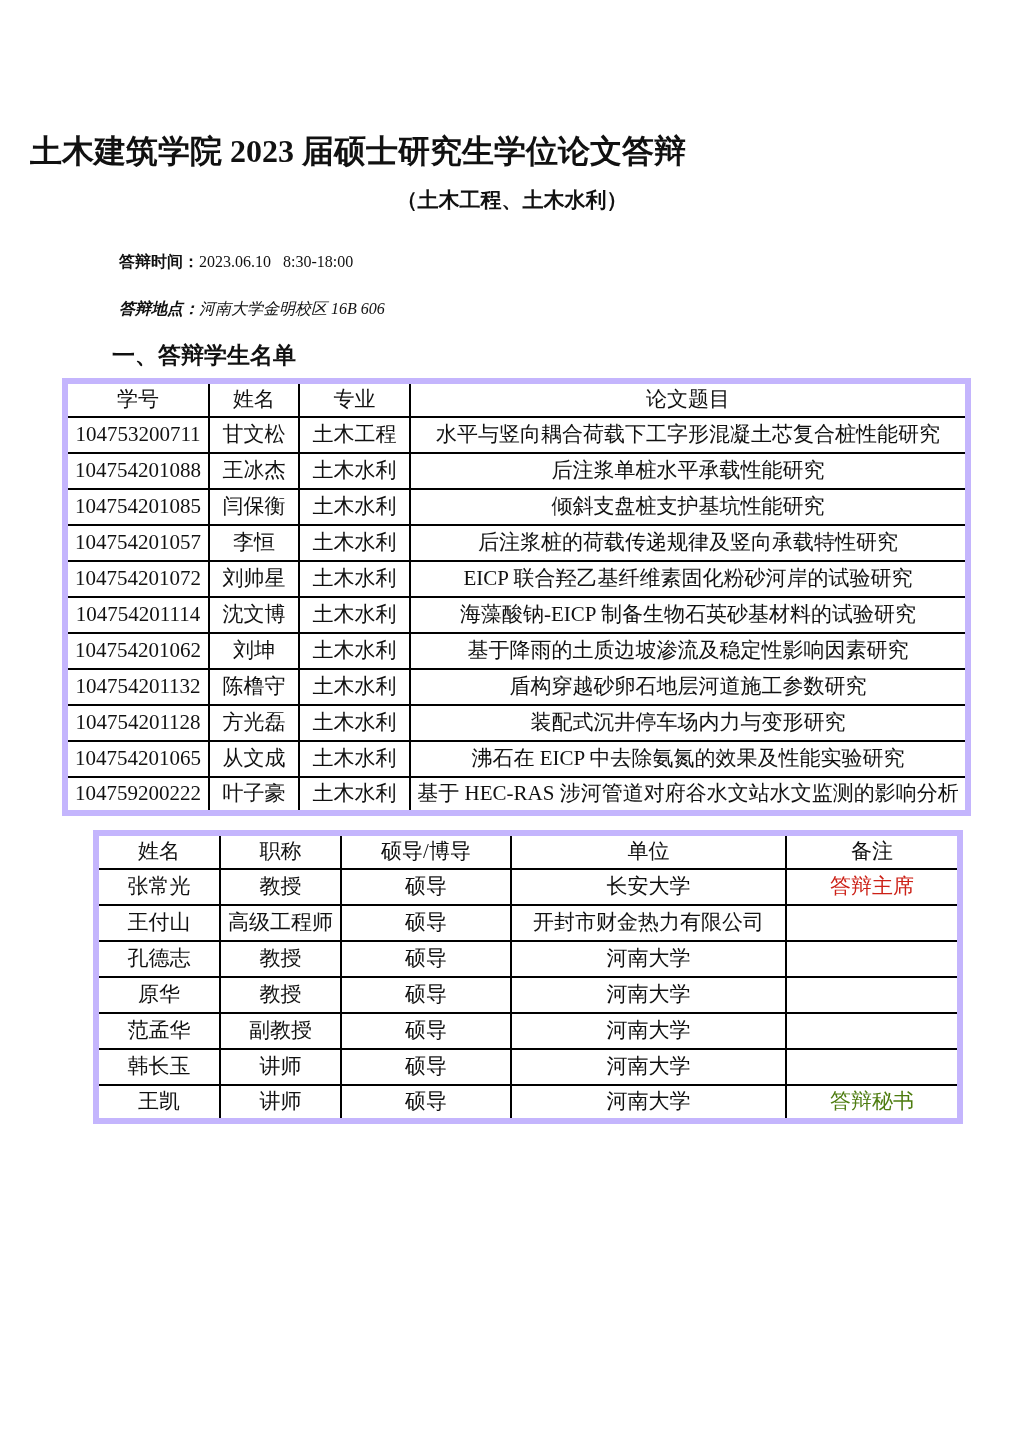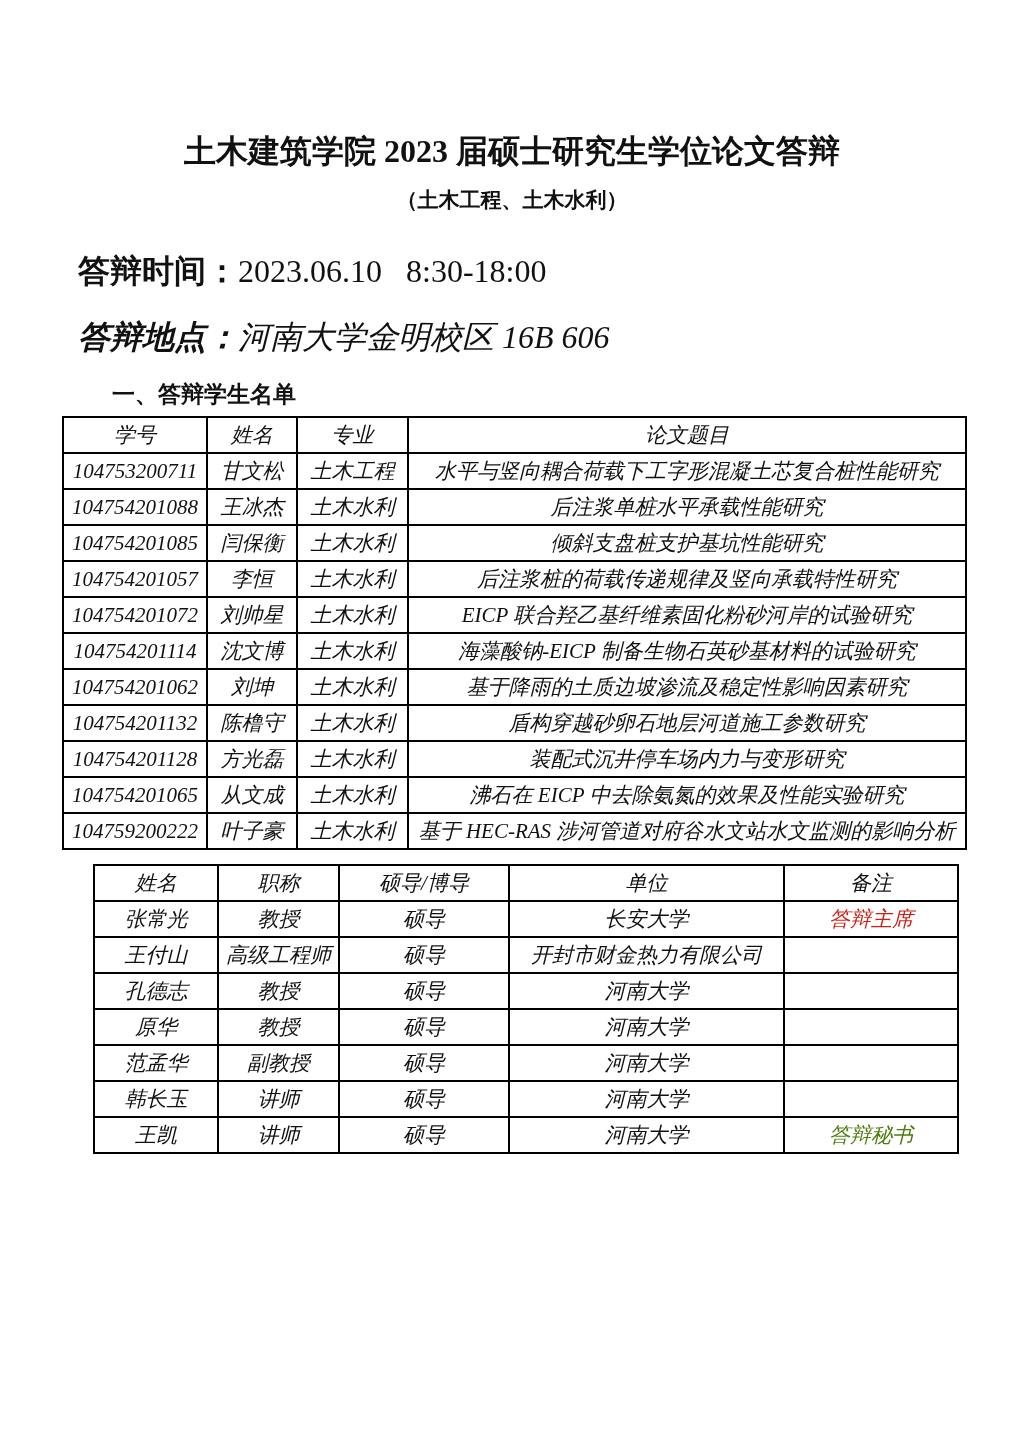--- a/index.html
+++ b/index.html
@@ -7,56 +7,54 @@
   body {
     width:1024px; height:1448px;
     font-family:"Liberation Serif","DejaVu Serif",serif;
     color:#111111;
     overflow:hidden;
   }
   .page { width:1024px; height:1448px; background:#ffffff; position:relative; }
 
   .doc-title {
     margin:133px 30px 0 30px;
-    text-align:center;
     font-size:32px;
     font-weight:bold;
     line-height:1.15;
   }
   .doc-subtitle {
     margin-top:18px;
     text-align:center;
     font-size:21px;
     font-weight:bold;
     line-height:1.15;
   }
   .info-line {
-    margin-left:78px;
-    font-size:32px;
+    margin-left:119px;
+    font-size:16px;
     line-height:1.2;
   }
   .info-line.first { margin-top:40px; }
   .info-line.second { margin-top:28px;font-style:italic; }
   .info-label { font-weight:bold; }
   .info-value { font-weight:normal; }
 
   .section-heading {
     margin-left:112px;
     font-size:23px;
     font-weight:bold;
     line-height:1.2;
   }
   .section-heading.one { margin-top:24px; }
   .section-heading.two { margin-top:42px; }
 
   table {
     border-collapse:collapse;
-    border:1px solid #c4b5fd;
+    border:6px solid #c4b5fd;
     table-layout:fixed;
-    font-style:italic;
   }
   th, td {
     border:2px solid #000;
     text-align:center;
     vertical-align:middle;
     height:36px;
     padding:0 4px;
     font-size:21px;
     font-weight:normal;
     line-height:1.1;

